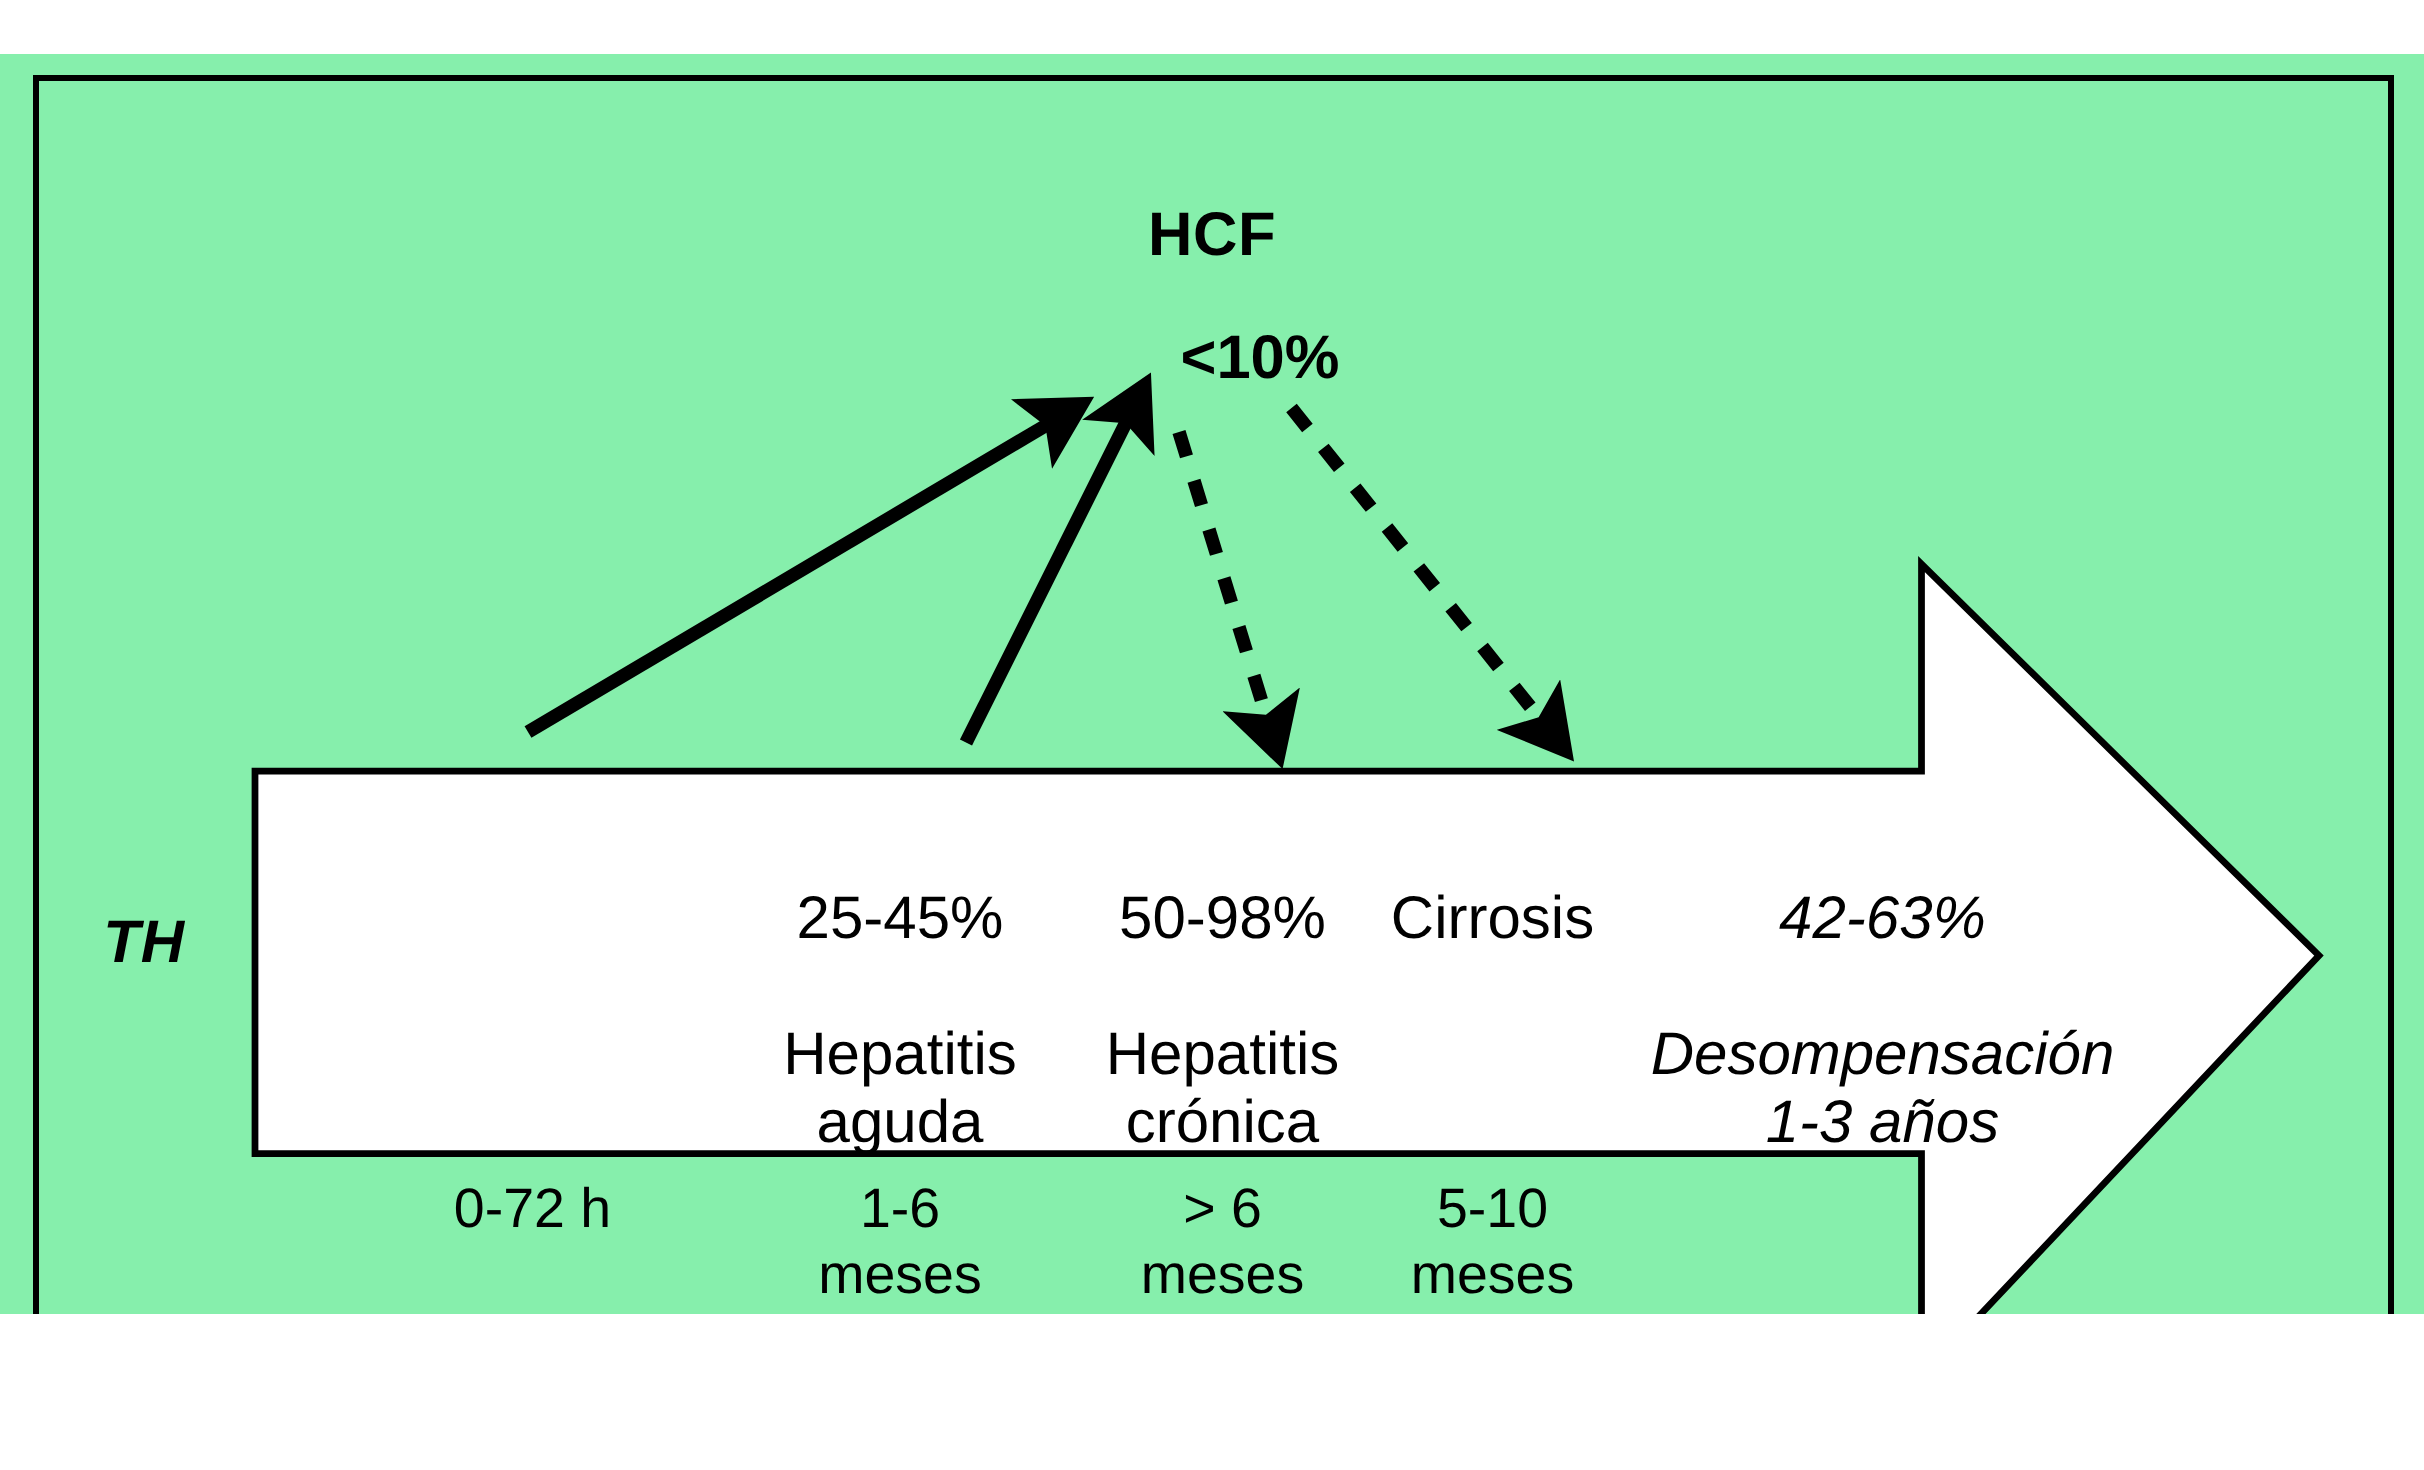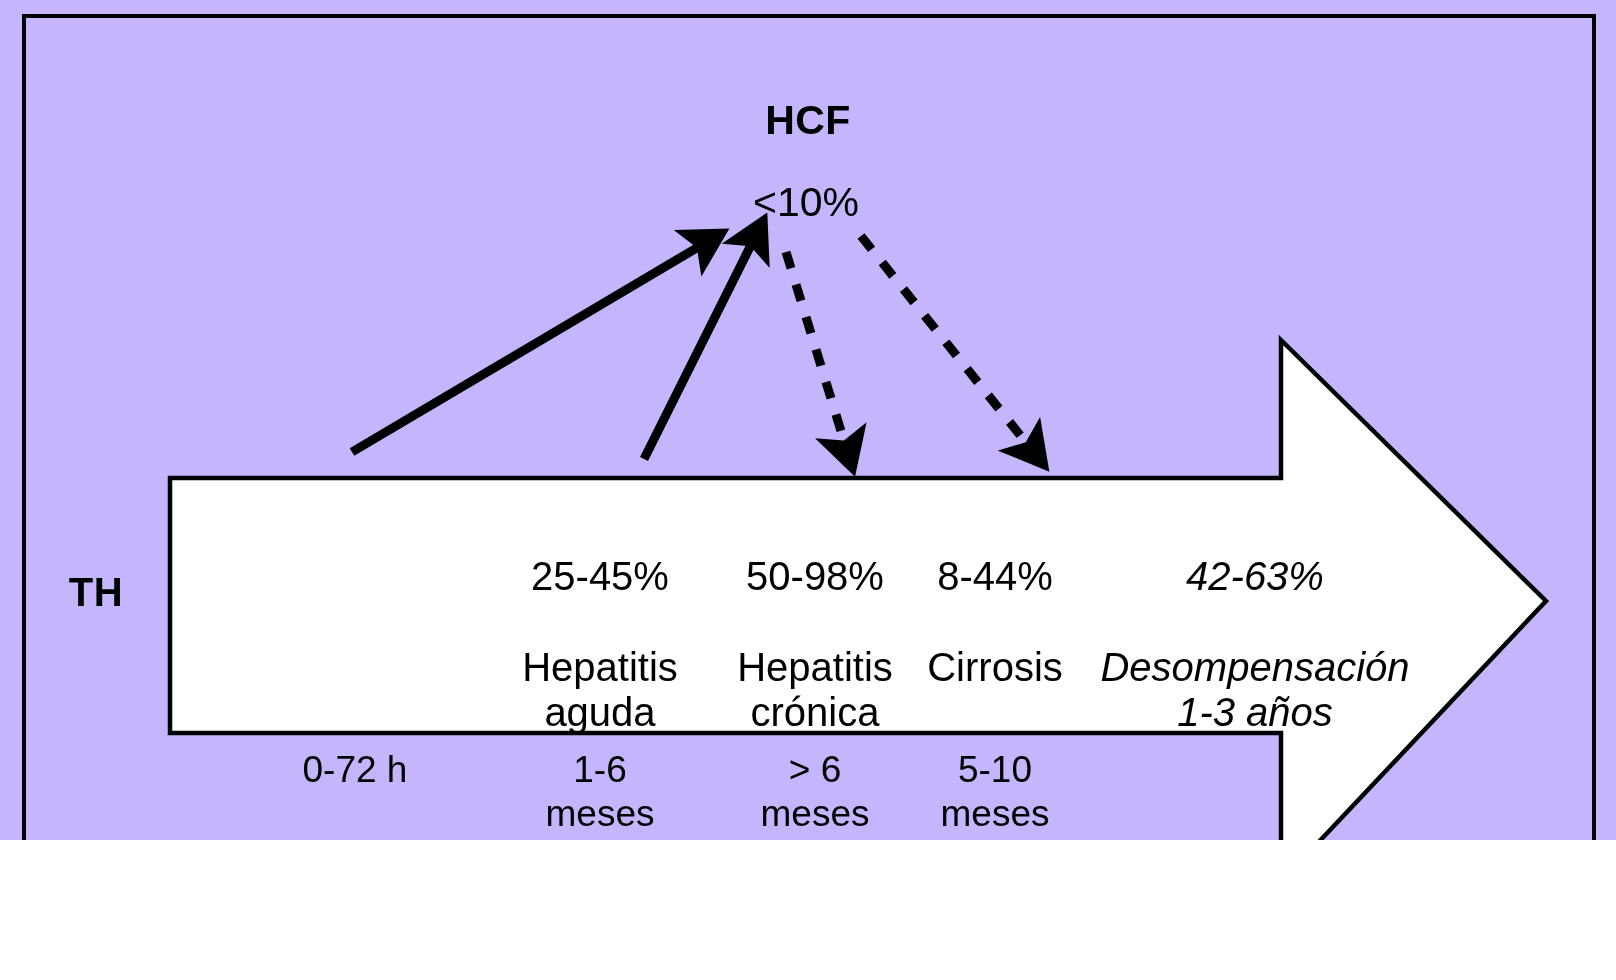--- a/index.html
+++ b/index.html
@@ -4,24 +4,25 @@
 <style>
   html, body {
     margin: 0;
     padding: 0;
     background: #ffffff;
   }
   #canvas {
     position: relative;
     width: 1616px;
     height: 840px;
-    background: #c4b5fd;
+    background: #86efac;
     overflow: hidden;
     font-family: "Liberation Sans", sans-serif;
     color: #000000;
+    margin-top: 36px;
   }
   
   #frame {
     position: absolute;
     left: 22px;
     top: 14px;
     width: 1574px;
     height: 947px;
     border: 4px solid #000000;
     box-sizing: border-box;
@@ -44,33 +45,34 @@
   }
   #hcf-title {
     left: 608px;
     top: 98px;
     width: 400px;
     font-size: 41px;
     font-weight: bold;
     letter-spacing: 0.4px;
   }
   #hcf-pct {
-    left: 606px;
+    left: 640px;
     top: 180px;
     width: 400px;
     font-size: 41px;
-    font-weight: normal;
+    font-weight: bold;
   }
   #th-label {
     left: 36px;
     top: 570px;
     width: 120px;
     font-size: 40px;
     font-weight: bold;
     letter-spacing: 0.5px;
+    font-style: italic;
   }
   .stage {
     position: absolute;
     text-align: center;
     font-size: 40px;
     line-height: 1.14;
     color: #000000;
     white-space: pre-line;
   }
   .stage .pct { display: block; }
@@ -125,21 +127,20 @@
 aguda</span>
   </div>
 
   <div class="stage" style="left:690px; top:508px; width:250px;">
     <span class="pct">50-98%</span>
     <span class="nm">Hepatitis
 crónica</span>
   </div>
 
   <div class="stage" style="left:880px; top:508px; width:230px;">
-    <span class="pct">8-44%</span>
     <span class="nm">Cirrosis</span>
   </div>
 
   <div class="stage" style="left:1065px; top:508px; width:380px;font-style:italic;">
     <span class="pct">42-63%</span>
     <span class="nm">Desompensación
 1-3 años</span>
   </div>
 
   <div class="timing" style="left:205px; top:748px; width:300px;">0-72 h</div>

